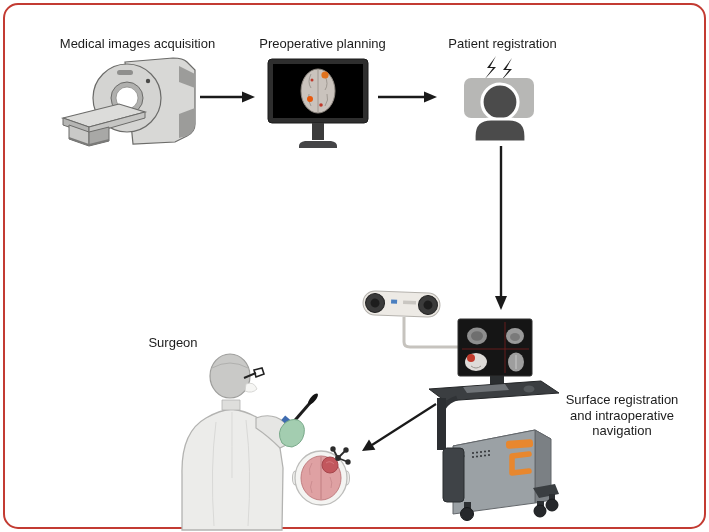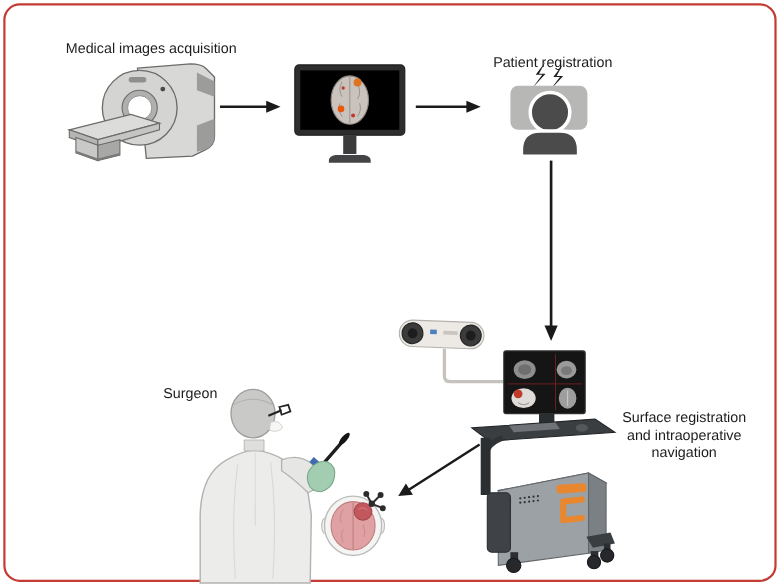--- a/index.html
+++ b/index.html
@@ -10,21 +10,22 @@
   .abs{position:absolute;overflow:visible;}
 </style>
 </head>
 <body>
 
 <div class="canvas">
 
   <div class="frame"></div>
 
   <div class="lbl" style="left:40px;top:36px;width:195px;">Medical images acquisition</div>
-  <div class="lbl" style="left:420px;top:36px;width:165px;margin-top:13px;">Patient registration</div>
+  <div class="lbl" style="left:240px;top:36px;width:165px;">Preoperative planning</div>
+  <div class="lbl" style="left:420px;top:36px;width:165px;">Patient registration</div>
 
   <svg class="abs" style="left:55px;top:54px;" width="150" height="100" viewBox="0 0 150 100">
     <g>
       <path d="M70,8 L118,4 Q128,4 132,8 L140,16 L140,70 Q140,78 132,82 L120,88 L78,90 Z" fill="#d8d8d6" stroke="#6b6b69" stroke-width="1.2"></path>
       <path d="M124,12 L140,20 L140,34 L124,28 Z" fill="#9c9c9a"></path>
       <path d="M124,60 L140,54 L140,70 Q140,78 132,82 L124,84 Z" fill="#9c9c9a"></path>
       <circle cx="72" cy="44" r="34" fill="#d4d4d2" stroke="#6b6b69" stroke-width="1.2"></circle>
       <circle cx="72" cy="44" r="16" fill="#b0b0ae" stroke="#6b6b69" stroke-width="1"></circle>
       <circle cx="72" cy="44" r="11" fill="#ffffff" stroke="#8a8a88" stroke-width="0.8"></circle>
       <rect x="62" y="16" width="16" height="5" rx="2.5" fill="#8f8f8d"></rect>
@@ -145,25 +146,25 @@
         <rect x="119" y="230" width="7" height="8" fill="#2c2f32"></rect>
         <circle cx="122" cy="242" r="6.5" fill="#26282b" stroke="#17191b"></circle>
         <rect x="192" y="229" width="7" height="6" fill="#2c2f32"></rect>
         <circle cx="195" cy="239" r="6" fill="#26282b" stroke="#17191b"></circle>
         <rect x="204" y="222" width="6" height="6" fill="#2c2f32"></rect>
         <circle cx="207" cy="233" r="6" fill="#26282b" stroke="#17191b"></circle>
       </g>
     </g>
   </svg>
 
-  <div class="lbl" style="left:538px;top:372px;width:168px;">Surface registration
+  <div class="lbl" style="left:538px;top:392px;width:168px;">Surface registration
 and intraoperative
 navigation</div>
 
-  <div class="lbl" style="left:118px;top:350px;width:110px;">Surgeon</div>
+  <div class="lbl" style="left:118px;top:335px;width:110px;">Surgeon</div>
 
   <svg class="abs" style="left:148px;top:348px;" width="180" height="182" viewBox="0 0 180 182">
     <path d="M34,182 L34,126 Q33,84 58,70 Q72,62 84,61 Q98,63 110,70 Q128,80 132,100 L135,120 L134,182 Z" fill="#ececea" stroke="#b3b3b1" stroke-width="1.3"></path>
     <path d="M68,74 Q62,120 66,178 M98,72 Q104,122 100,178 M84,64 Q84,100 84,130" stroke="#d9d9d7" stroke-width="1" fill="none"></path>
     <path d="M108,70 Q124,64 136,74 L146,85 Q148,90 144,94 L132,100 Q120,88 108,80 Z" fill="#e6e6e4" stroke="#b3b3b1" stroke-width="1.2"></path>
     <g>
       <line x1="142" y1="78" x2="168" y2="48" stroke="#1e1e1e" stroke-width="3"></line>
       <ellipse cx="165" cy="51" rx="7" ry="2.6" fill="#141414" transform="rotate(-49 165 51)"></ellipse>
       <rect x="136" y="68" width="6" height="11" fill="#3f6cb0" transform="rotate(-49 139 73)"></rect>
     </g>

